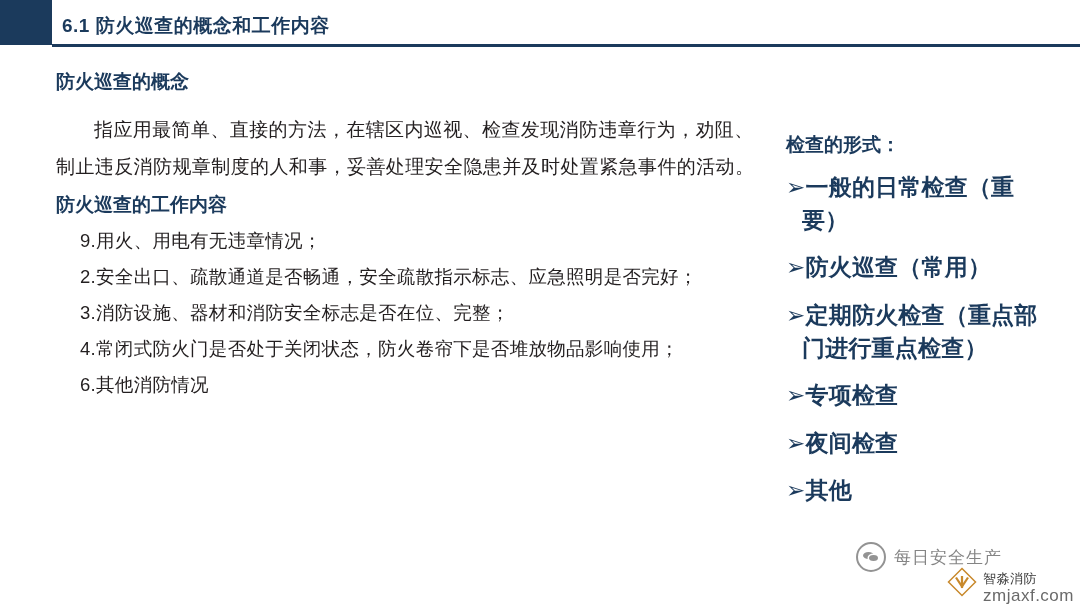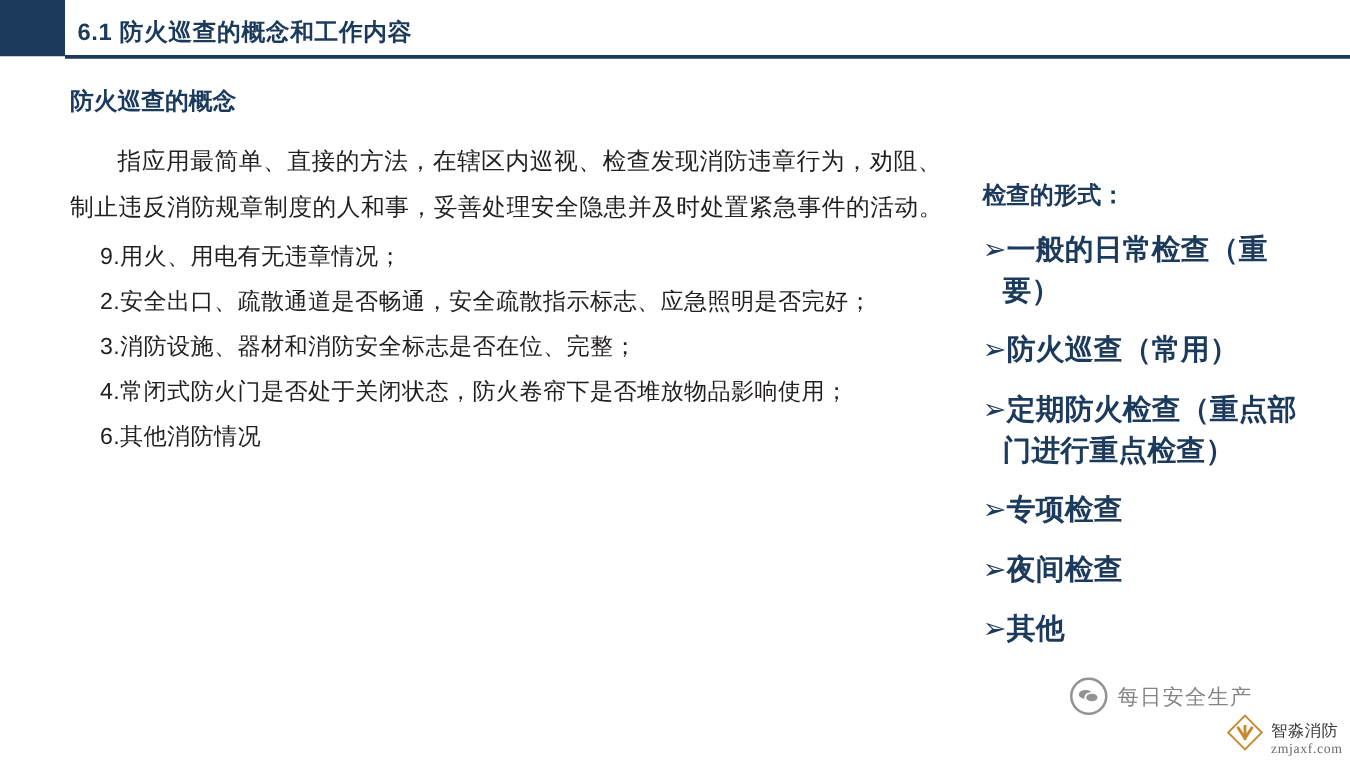--- a/index.html
+++ b/index.html
@@ -92,21 +92,21 @@
   .right-col {
     position: absolute;
     left: 786px;
     top: 132px;
     width: 270px;
   }
   .right-heading {
     font-size: 19px;
     font-weight: bold;
     color: #1b3a5c;
-    margin: 12px 0 12px 0;
+    margin: 0 0 12px 0;
     line-height: 1.4;
   }
   .bullet-list {
     margin: 0;
     padding: 0;
     list-style: none;
   }
   .bullet-item {
     font-size: 23px;
     font-weight: bold;
@@ -186,42 +186,42 @@
     line-height: 1.15;
     margin-top: 13px;
   }
   .logo-name {
     font-size: 13px;
     color: #3a3a3a;
     letter-spacing: 0.5px;
     white-space: nowrap;
   }
   .logo-url {
-    font-size: 11px;
+    font-size: 17px;
     color: #6a6a6a;
     letter-spacing: 0.5px;
     white-space: nowrap;
-    font-family: Liberation Serif, serif;
   }
 </style>
 </head>
 <body>
 
 <div class="header">
   <div class="header-bar-left"></div>
   <div class="header-title">6.1  防火巡查的概念和工作内容</div>
   <div class="header-rule"></div>
 </div>
 
 <div class="left-col">
 
   <div class="section-heading">防火巡查的概念</div>
 
   <p class="concept-body">指应用最简单、直接的方法，在辖区内巡视、检查发现消防违章行为，劝阻、制止违反消防规章制度的人和事，妥善处理安全隐患并及时处置紧急事件的活动。</p>
 
+  <div class="section-heading">防火巡查的工作内容</div>
 
   <ul class="num-list">
     <li class="num-item">9.用火、用电有无违章情况；</li>
     <li class="num-item">2.安全出口、疏散通道是否畅通，安全疏散指示标志、应急照明是否完好；</li>
     <li class="num-item">3.消防设施、器材和消防安全标志是否在位、完整；</li>
     <li class="num-item">4.常闭式防火门是否处于关闭状态，防火卷帘下是否堆放物品影响使用；</li>
     <li class="num-item">6.其他消防情况</li>
   </ul>
 </div>
 

